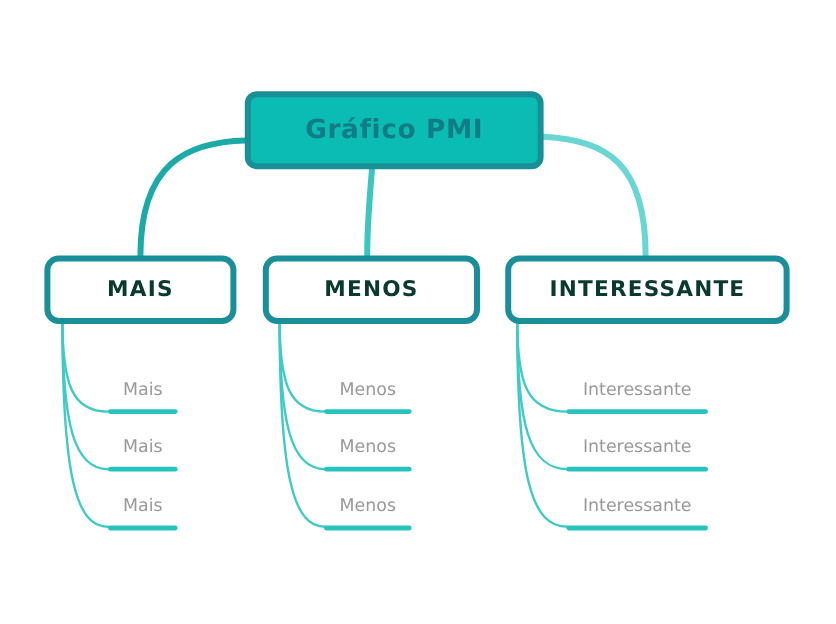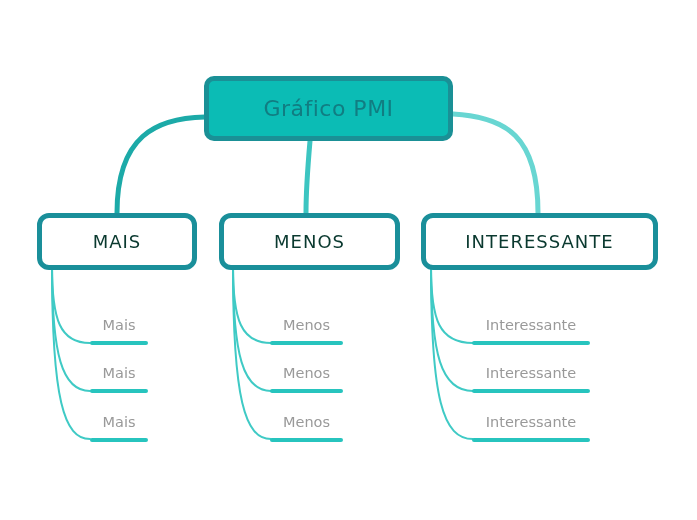--- a/index.html
+++ b/index.html
@@ -19,21 +19,21 @@
     position: absolute;
     left: 0; top: 0;
     width: 697px; height: 520px;
   }
   .node {
     position: absolute;
     display: flex;
     align-items: center;
     justify-content: center;
     box-sizing: border-box;
-    font-weight: normal;
+    font-weight: bold;
     cursor: pointer;
   }
   .root-node {
     left: 204px; top: 76px;
     width: 249px; height: 65px;
     background: #0bbcb5;
     border: 5px solid #1a9096;
     border-radius: 10px;
     color: #117d82;
     font-size: 22px;

